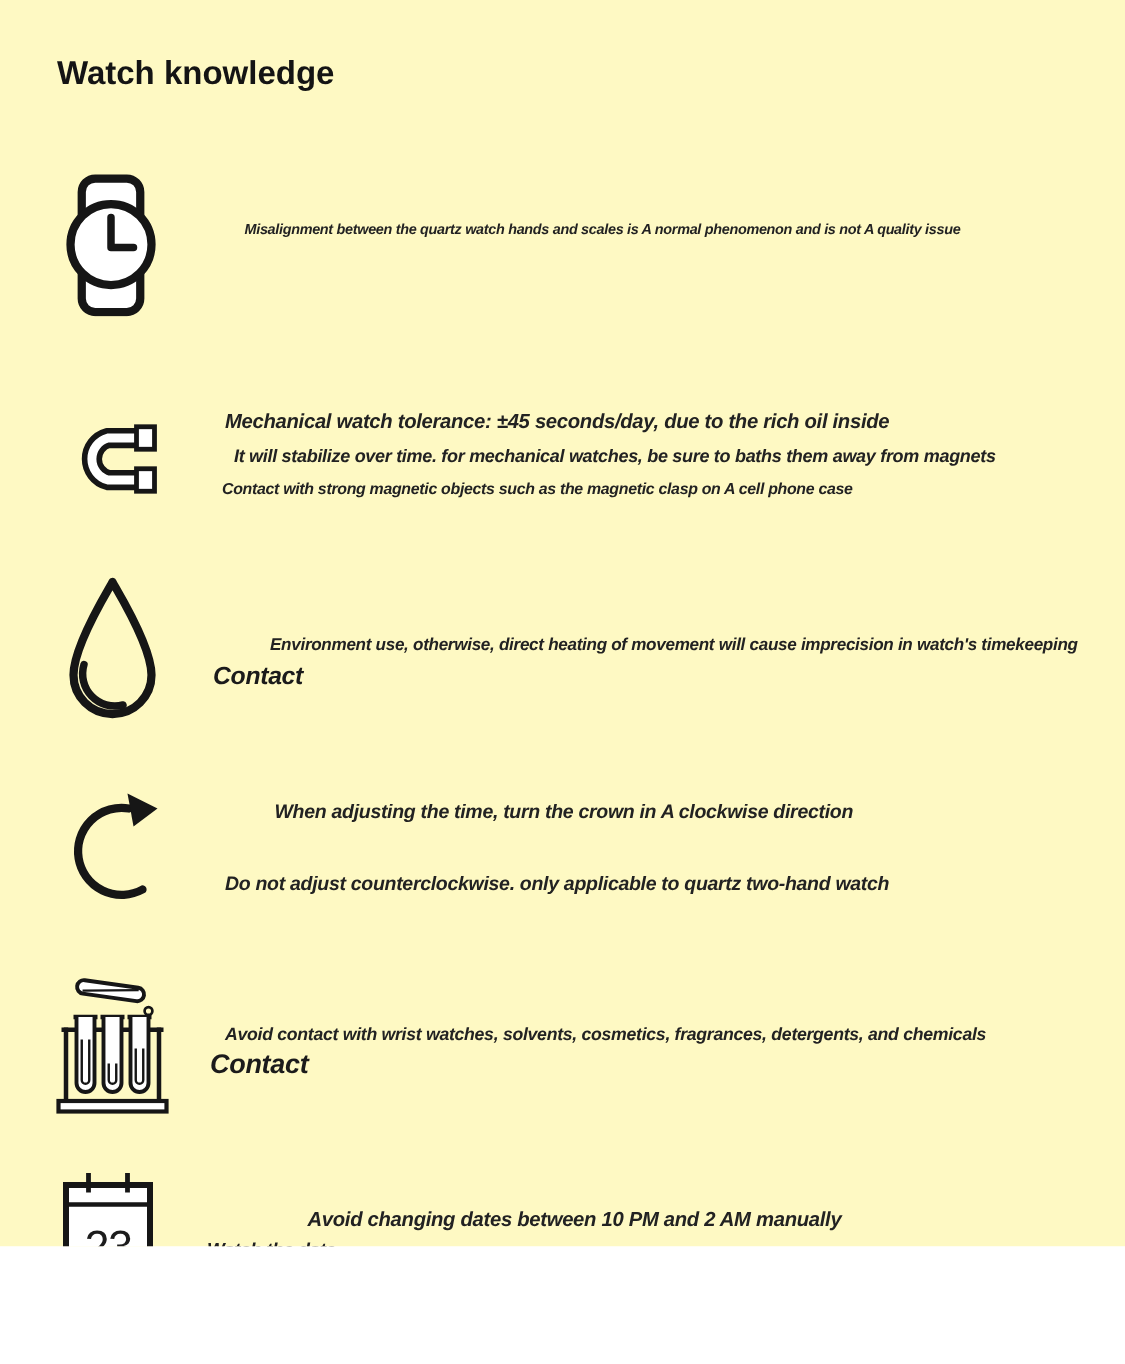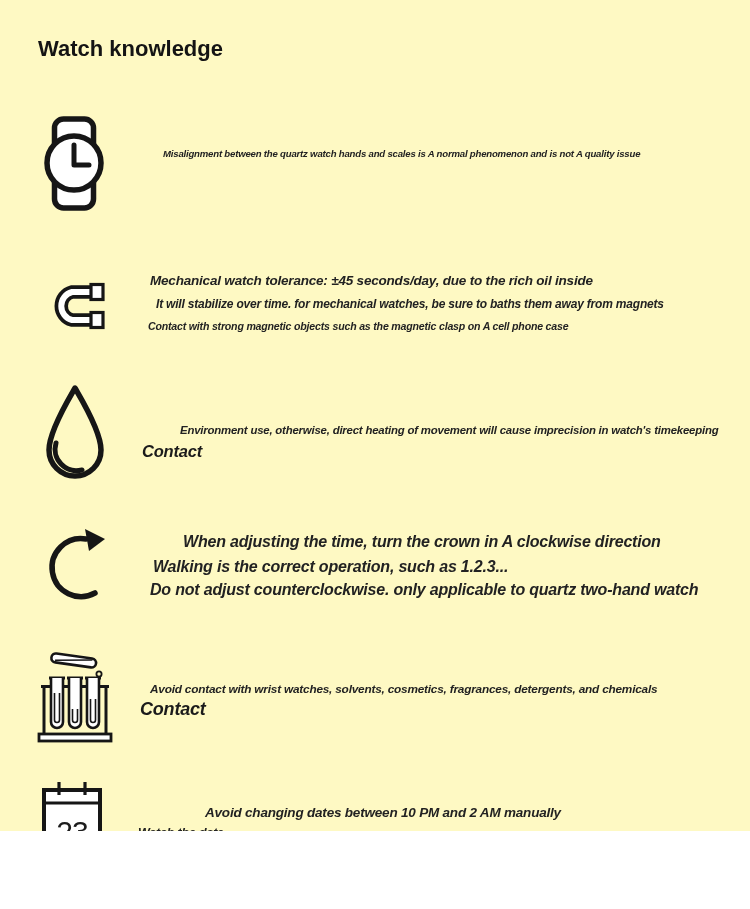--- a/index.html
+++ b/index.html
@@ -19,21 +19,21 @@
     letter-spacing:-0.2px;color:#222;font-style:italic;
   }
   .fs96 {font-size:9.6px;}
   .fs10 {font-size:10px;}
   .fs106{font-size:10.6px;}
   .fs114{font-size:11.4px;padding-left:28px;}
   .fs118{font-size:11.8px;}
   .fs12 {font-size:12px;}
   .fs122{font-size:12.2px;}
   .fs125{font-size:12.5px;}
-  .fs13 {font-size:16px;}
+  .fs13 {font-size:13px;}
   .fs135{font-size:13.5px;}
   .fs165{font-size:16.5px;color:#1b1b1b;}
   .fs18 {font-size:18px;color:#1b1b1b;}
   .cal-day{
     position:absolute;left:40px;top:41px;width:64px;text-align:center;
     font-size:30px;font-weight:400;color:#1c1c1c;letter-spacing:-1px;
   }
 </style>
 </head>
 <body>
@@ -79,21 +79,20 @@
   </section>
 
   <section class="sec" style="top:520px;height:95px;">
     <span class="icon" style="left:40px;top:6px;width:67px;height:84px;">
       <svg viewBox="0 0 67 84" xmlns="http://www.w3.org/2000/svg">
         <path d="M46 13 A29 29 0 1 0 55 67" fill="none" stroke="#161616" stroke-width="5.5" stroke-linecap="round"></path>
         <polygon points="45,3 65,13 49,25" fill="#161616"></polygon>
       </svg>
     </span>
     <p class="line fs13" style="left:183px;top:13px;">When adjusting the time, turn the crown in A clockwise direction</p>
-    <p class="line fs13" style="left:153px;top:38px;">Walking is the correct operation, such as 1.2.3...</p>
     <p class="line fs13" style="left:150px;top:61px;">Do not adjust counterclockwise. only applicable to quartz two-hand watch</p>
   </section>
 
   <section class="sec" style="top:645px;height:105px;">
     <span class="icon" style="left:37px;top:4px;width:76px;height:96px;">
       <svg viewBox="0 0 76 96" xmlns="http://www.w3.org/2000/svg">
         <g fill="none" stroke="#161616">
           <g transform="rotate(8 37 13)">
             <rect x="14" y="7" width="45" height="9" rx="4.5" fill="#fff" stroke-width="2.6"></rect>
             <line x1="18" y1="14" x2="55" y2="8.5" stroke-width="1.5"></line>

